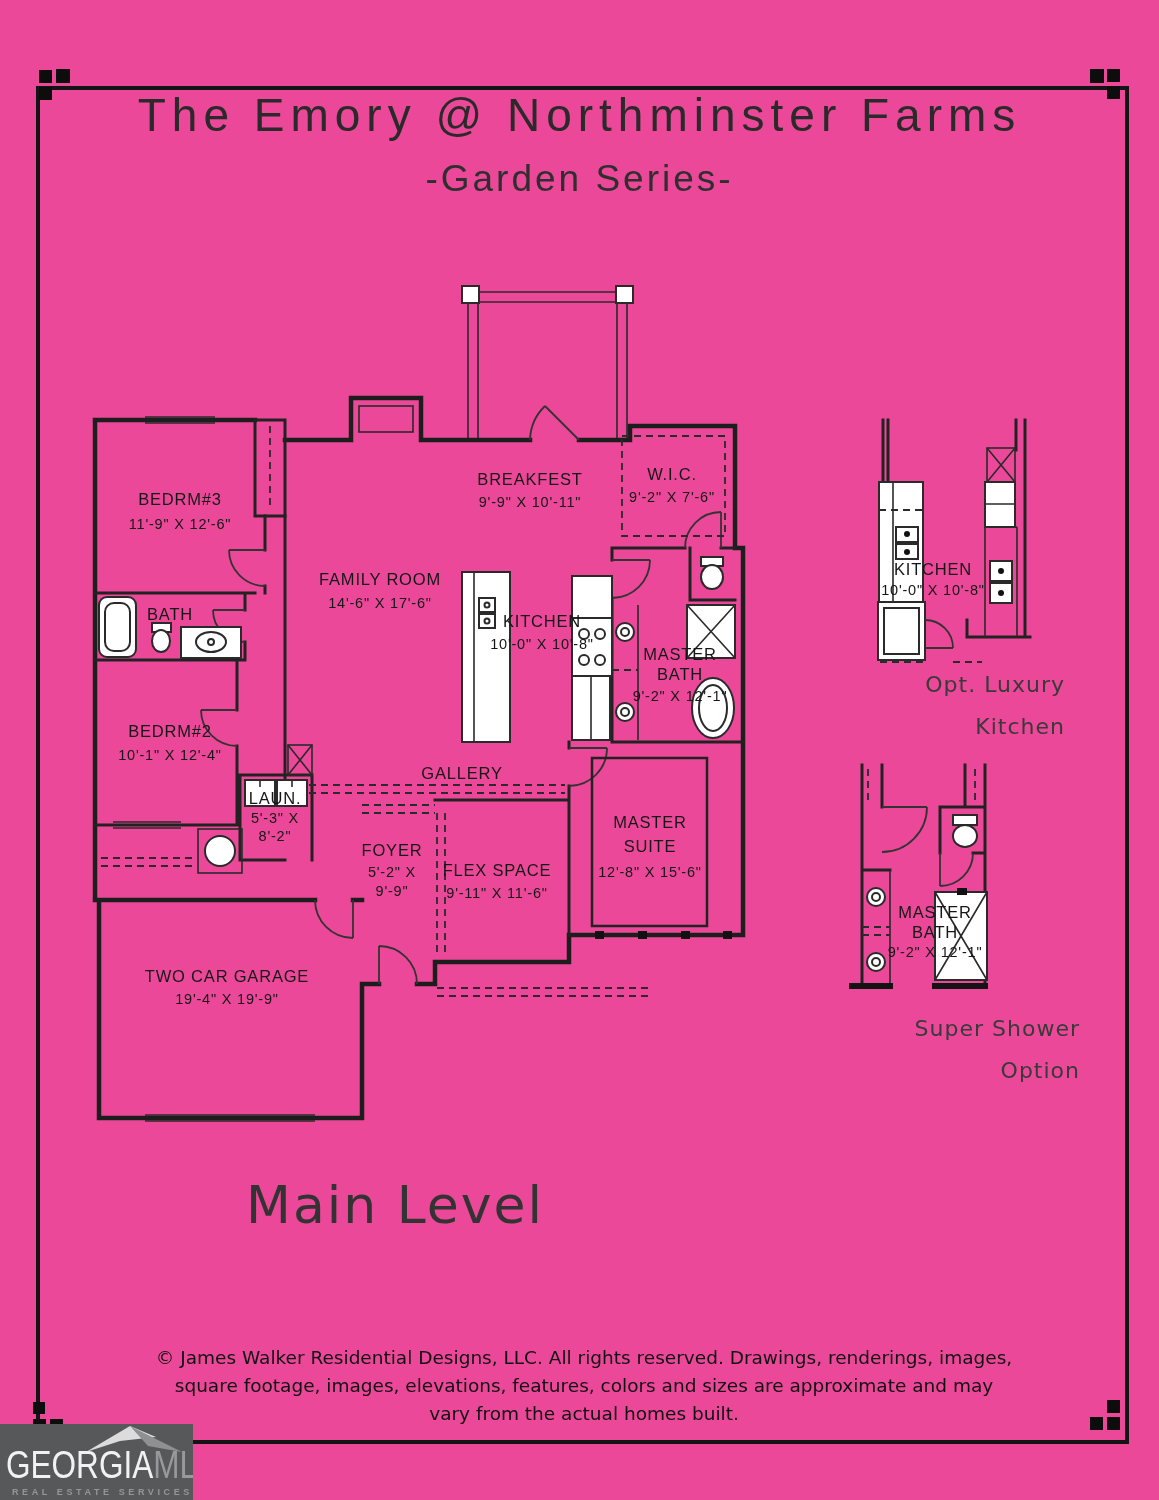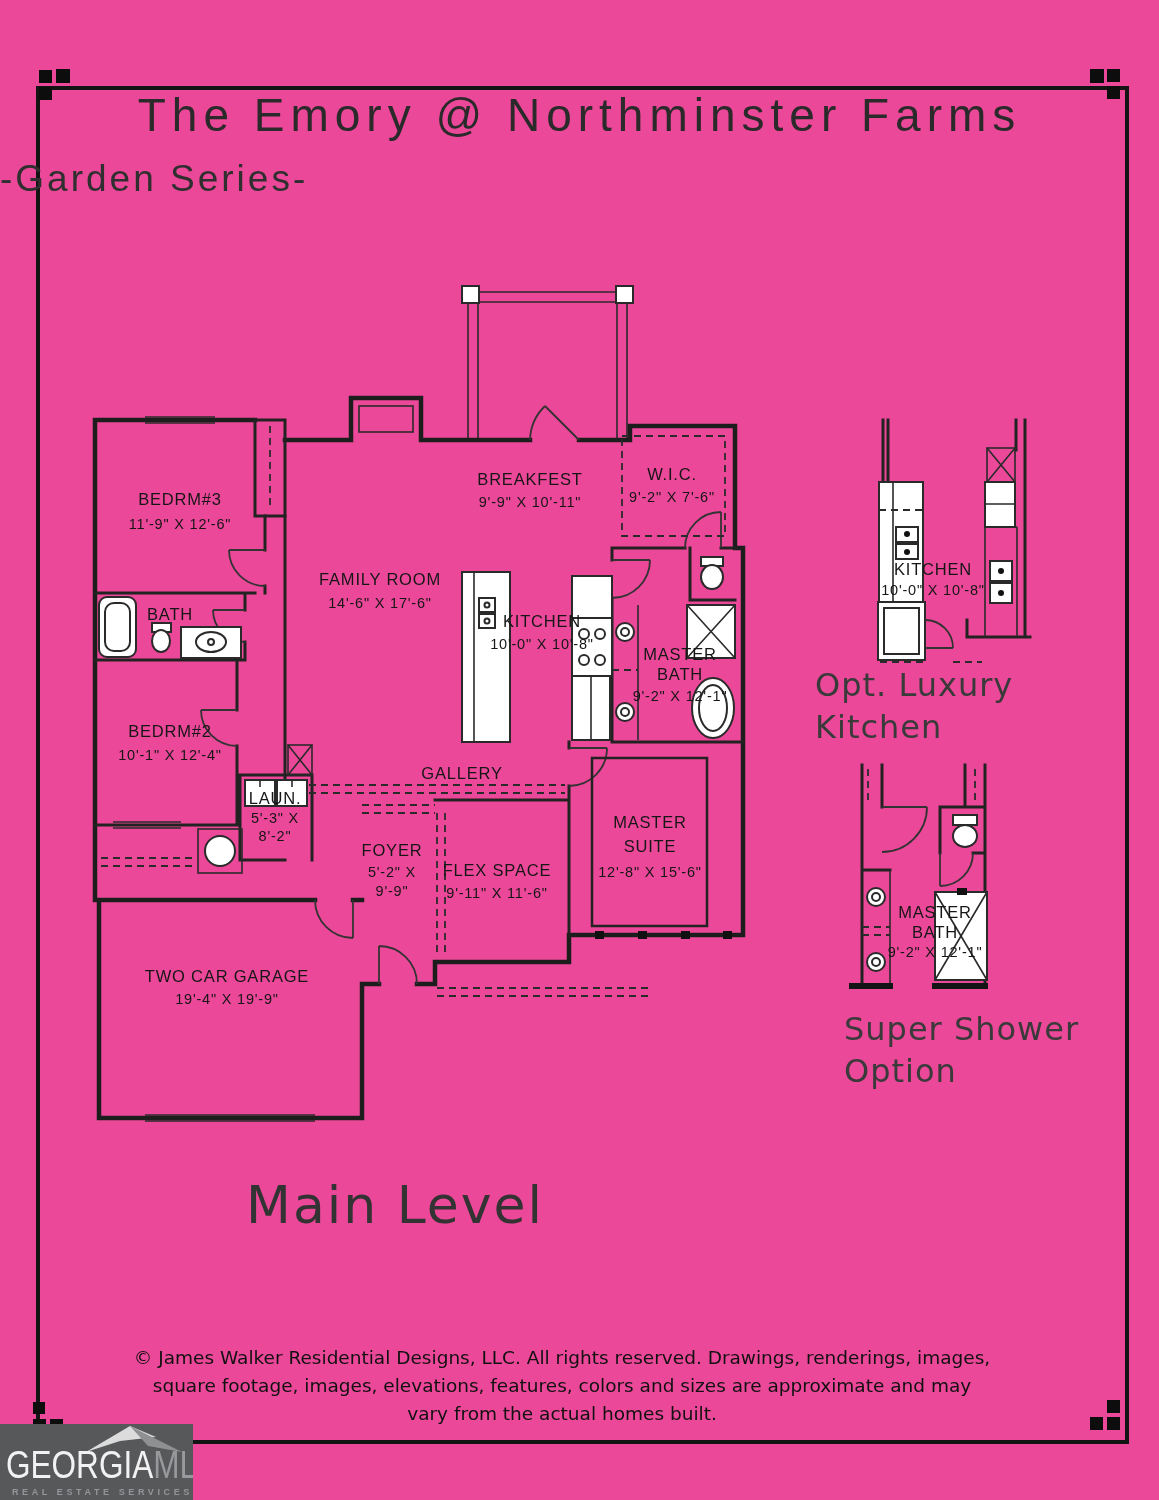--- a/index.html
+++ b/index.html
@@ -3,27 +3,27 @@
 <meta charset="utf-8">
 <style>
   html,body{margin:0;padding:0;background:#ffffff;}
   #page{position:relative;width:1159px;height:1500px;background:#ec4899;overflow:hidden;
         font-family:"Liberation Sans",sans-serif;color:#1c1c1c;text-decoration:underline;}
   .border-frame{position:absolute;left:36px;top:86px;width:1085px;height:1350px;
         border:4px solid #141414;}
   .mark{position:absolute;background:#0d0d0d;}
   .title{position:absolute;left:0;top:88px;width:1159px;text-align:center;
         font-size:46px;letter-spacing:6px;color:#2a2a2a;font-weight:400;white-space:nowrap;}
-  .subtitle{position:absolute;left:0;top:158px;width:1159px;text-align:left;
+  .subtitle{position:absolute;left:0;top:158px;width:1159px;text-align:center;
         font-size:37px;letter-spacing:3px;color:#2f2f2f;}
-  .caption{position:absolute;text-align:left;font-family:"DejaVu Sans",sans-serif;
-        font-size:32px;color:#3a3a3a;line-height:42px;letter-spacing:1px;}
+  .caption{position:absolute;text-align:right;font-family:"DejaVu Sans",sans-serif;
+        font-size:22px;color:#3a3a3a;line-height:42px;letter-spacing:1px;}
   .level-label{position:absolute;left:230px;top:1175px;width:330px;text-align:center;
         font-family:"DejaVu Sans",sans-serif;font-size:52px;color:#333;letter-spacing:2px;}
-  .disclaimer{position:absolute;left:40px;top:1344px;width:1044px;text-align:center;
+  .disclaimer{position:absolute;left:62px;top:1344px;width:1044px;text-align:center;
         font-family:"DejaVu Sans",sans-serif;font-size:18.5px;line-height:28px;color:#111;}
   svg{position:absolute;}
   svg text{font-family:"Liberation Sans",sans-serif;fill:#161616;letter-spacing:0.8px;}
   .rname{font-size:16.5px;}
   .rdims{font-size:14.5px;}
   .wall-outer{stroke:#1d1d1d;stroke-width:4.5;fill:none;stroke-linecap:square;}
   .wall-inner{stroke:#222;stroke-width:3;fill:none;stroke-linecap:square;}
   .thin{stroke:#2a2a2a;stroke-width:1.6;fill:none;}
   .dash{stroke:#2a2a2a;stroke-width:1.8;fill:none;stroke-dasharray:7 5;}
   .door{stroke:#333;stroke-width:1.8;fill:none;}
@@ -292,21 +292,21 @@
       <path class="thin" d="M100,137 L152,225 M152,137 L100,225"></path>
       <rect x="122" y="133" width="10" height="7" fill="#111"></rect>
     </g>
     <g>
       <path d="M14,231 H58 M97,231 H153" stroke="#141414" stroke-width="6" fill="none"></path>
     </g>
     <text class="rname" x="100" y="163" text-anchor="middle">MASTER</text>
     <text class="rname" x="100" y="183" text-anchor="middle">BATH</text>
     <text class="rdims" x="100" y="202" text-anchor="middle">9'-2" X 12'-1"</text>
   </svg>
-  <div class="caption" style="left:844px;top:1008px;width:280px;">
+  <div class="caption" style="left:800px;top:1008px;width:280px;">
     <div>Super Shower</div>
     <div>Option</div>
   </div>
 
   <div class="level-label">Main Level</div>
 
   <div class="disclaimer">
     <div>© James Walker Residential Designs, LLC. All rights reserved. Drawings, renderings, images,</div>
     <div>square footage, images, elevations, features, colors and sizes are approximate and may</div>
     <div>vary from the actual homes built.</div>

